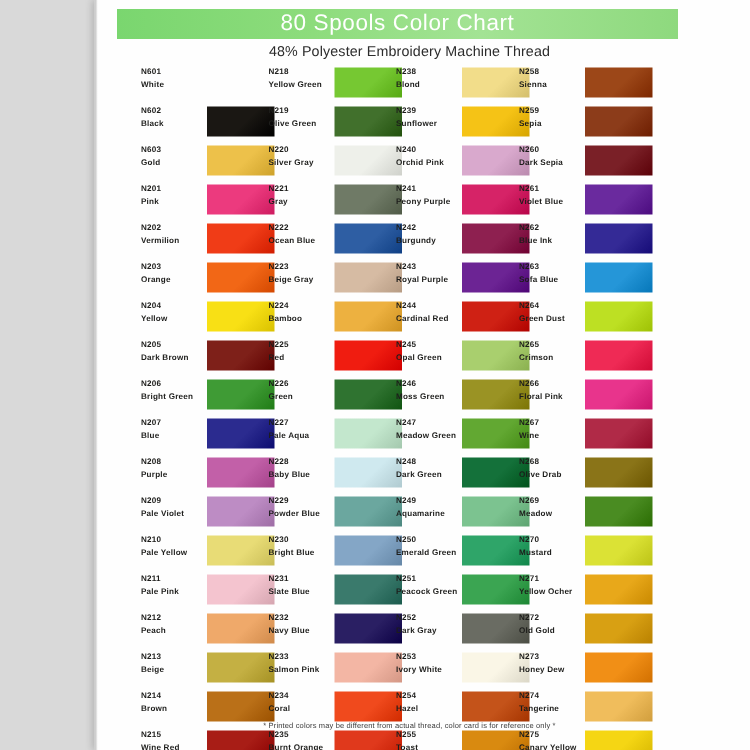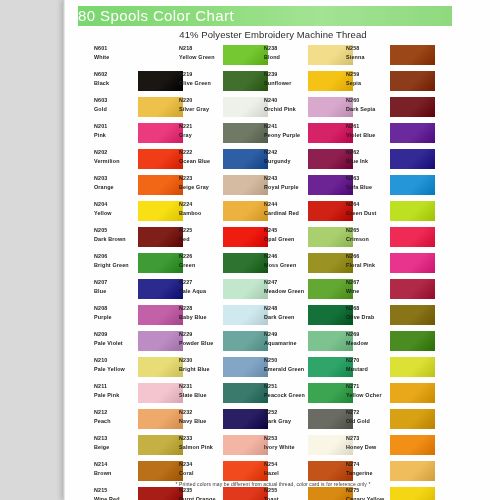--- a/index.html
+++ b/index.html
@@ -13,21 +13,21 @@
     background:#fefefe;
     box-shadow:-2px 0 5px rgba(0,0,0,.18);
   }
   .page:before{
     content:"";position:absolute;left:0;top:0;width:2px;height:100%;
     background:linear-gradient(to right,#bdbdbd,#f3f3f3);
   }
   .banner{
     position:absolute;left:15px;top:6px;width:374px;height:20px;
     background:linear-gradient(to right,#7ad66f 0%,#8ddc7c 35%,#a3e394 65%,#8ed97e 100%);
-    color:#fff;font-size:15px;line-height:20px;text-align:left;
+    color:#fff;font-size:15px;line-height:20px;text-align:center;
     letter-spacing:.4px;
   }
   .subtitle{
     position:absolute;left:0;top:29px;width:420px;text-align:center;
     font-size:9.5px;color:#2b2b2b;letter-spacing:.1px;
   }
   .grid{
     position:absolute;left:31px;top:44px;width:405px;
   }
   .col{position:absolute;top:0;width:96px;}
@@ -51,21 +51,21 @@
     position:absolute;left:0;top:481px;width:420px;text-align:center;
     font-size:5px;color:#3a3a3a;letter-spacing:.1px;
   }
 </style>
 </head>
 <body>
 
 <div class="page">
 
   <div class="banner">80 Spools Color Chart</div>
-  <div class="subtitle">41% Polyester Embroidery Machine Thread</div>
+  <div class="subtitle">48% Polyester Embroidery Machine Thread</div>
 
   <div class="grid">
     <div class="col col1">
         <div class="row">
           <div class="labels">
             <span class="code">N601</span>
             <span class="nm">White</span>
           </div>
           <div class="swatch" style="background: transparent;"></div>
         </div>

